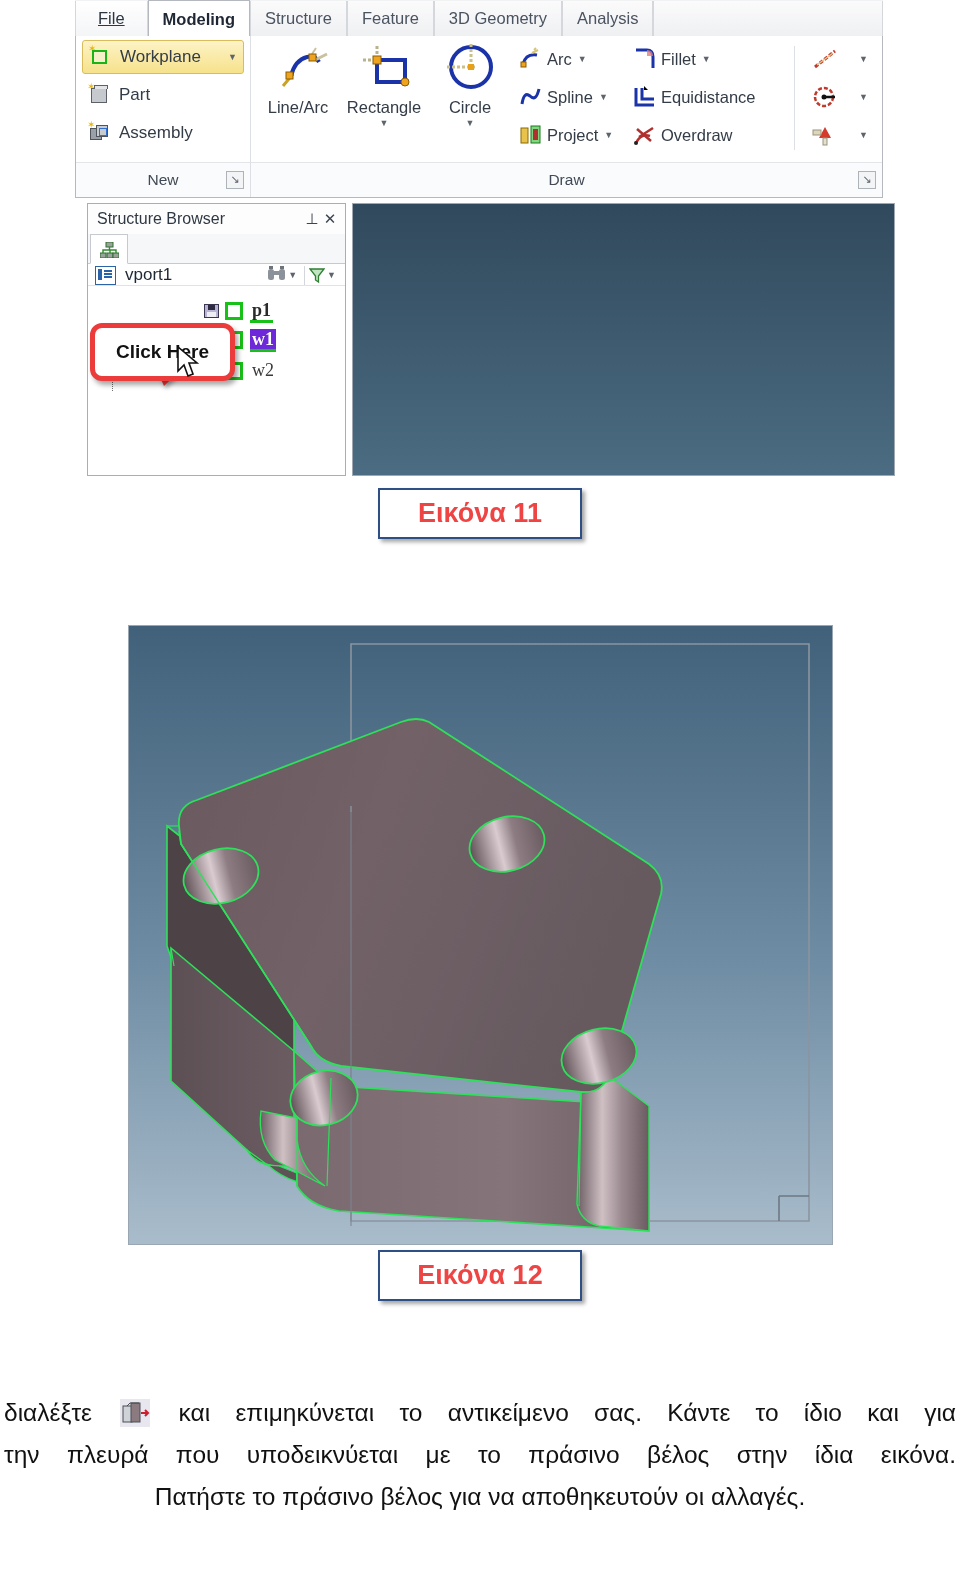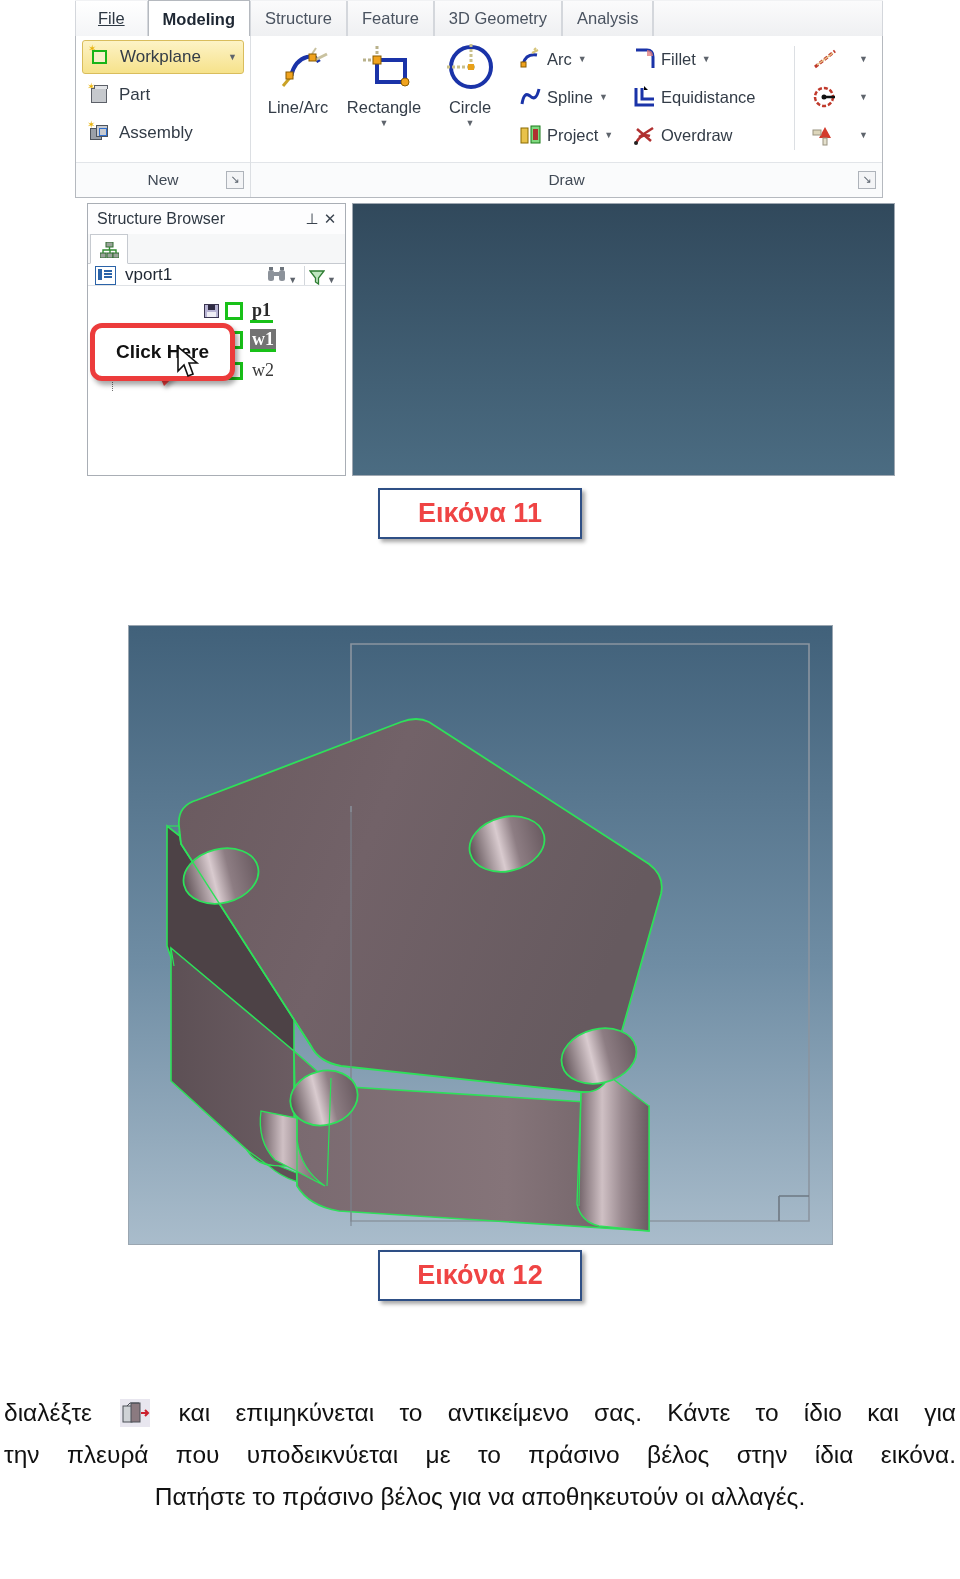--- a/index.html
+++ b/index.html
@@ -241,21 +241,21 @@
     border: 1px solid #c6cad0;
     border-bottom: 1px solid #ffffff;
     box-sizing: border-box;
   }
   .tree-ico-sm {
     position:absolute; left:9px; top:7px; width:19px; height:16px;
   }
   .browser-toolbar {
     position: absolute; left: 0; top: 61px;
     width: 100%; height: 21px;
-    display: flex; align-items: flex-end;
+    display: flex; align-items: center;
     padding: 0 6px 0 7px;
     box-sizing: border-box;
     border-bottom: 1px solid #dfe2e6;
     background: #ffffff;
   }
   .vport-ico {
     width: 19px; height: 17px;
     border: 1px solid #2b63a8;
     background: #ffffff;
     position: relative;
@@ -313,21 +313,21 @@
     margin-left: 7px;
     font-size: 18px;
     font-weight: bold;
     color: #2a2a2a;
     font-family: "Liberation Serif", serif;
     border-bottom: 3px solid transparent;
     padding: 0 2px;
     line-height: 20px;
   }
   .node-lbl.underline-green { border-bottom-color: #18c118; }
-  .node-lbl.selected { background: #737373; color: #ffffff; }
+  .node-lbl.selected { background: #6d28d9; color: #ffffff; }
   .node-lbl.plain { font-weight: normal; color: #3a3a3a; }
 
   .dotted-guide {
     position: absolute;
     border-left: 1px dotted #6f6f6f;
     border-top: 1px dotted #6f6f6f;
   }
 
   
   .callout {

